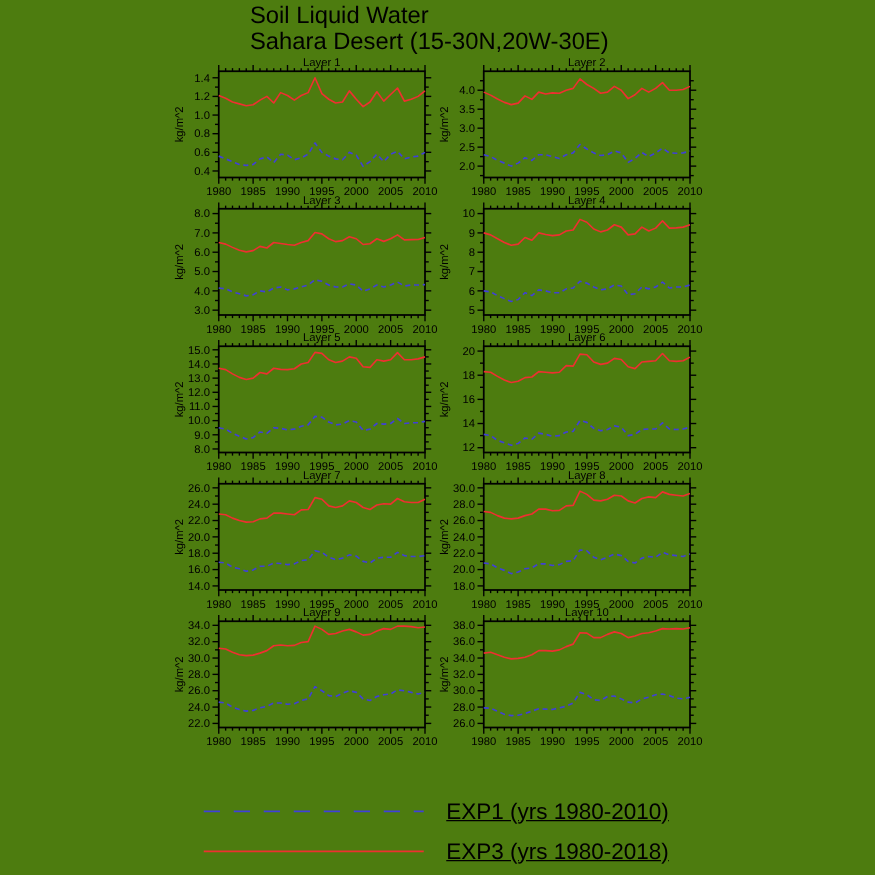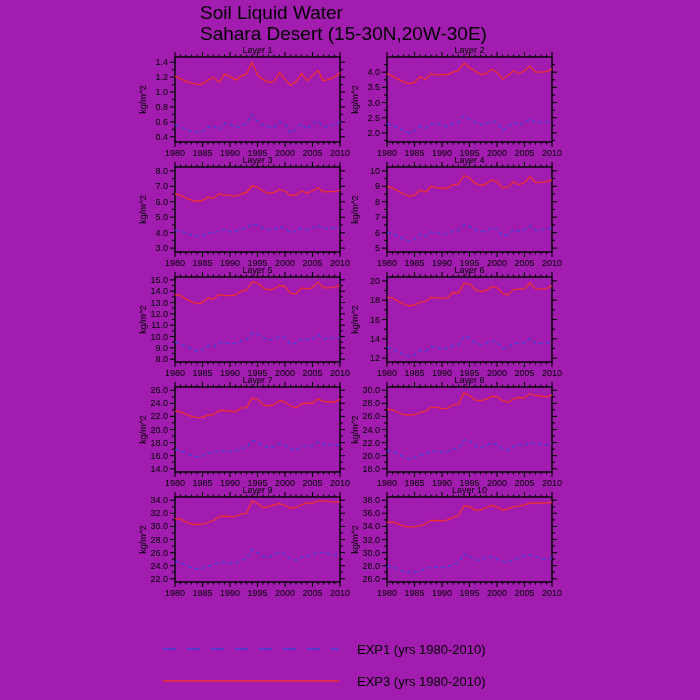--- a/index.html
+++ b/index.html
@@ -1,24 +1,24 @@
 <!DOCTYPE html>
 <html><head>
 <meta charset="utf-8">
 <style>
   html,body{margin:0;padding:0;background:#fff;}
-  .fig{position:relative;width:700px;height:700px;background:#a21caf;overflow:hidden;
+  .fig{position:relative;width:700px;height:700px;background:#4d7c0f;overflow:hidden;
        font-family:"Liberation Sans","DejaVu Sans",sans-serif;color:#000;}
   .suptitle{position:absolute;left:200px;top:2px;font-size:19px;line-height:21px;white-space:nowrap;}
   #panels{position:absolute;left:0;top:0;width:700px;height:664px;}
   #panels svg{position:absolute;overflow:visible;}
   .legend{position:absolute;left:162px;top:633px;}
   .lrow{display:flex;align-items:center;height:32px;}
   .lrow svg{width:178px;height:10px;flex:0 0 178px;}
-  .llabel{margin-left:17px;font-size:13px;white-space:nowrap;}
+  .llabel{margin-left:17px;font-size:18px;white-space:nowrap;text-decoration:underline;}
 </style>
 </head>
 <body>
 
 <div class="fig">
   <div class="suptitle">
     <div>Soil Liquid Water</div>
     <div>Sahara Desert (15-30N,20W-30E)</div>
   </div>
 
@@ -1093,16 +1093,16 @@
     <div class="lrow">
       <svg viewBox="0 0 178 10">
         <line id="leg-exp1" x1="1" y1="5" x2="177" y2="5" stroke-width="1.4" stroke-dasharray="13 11" stroke="#4040d8"></line>
       </svg>
       <span class="llabel">EXP1 (yrs 1980-2010)</span>
     </div>
     <div class="lrow">
       <svg viewBox="0 0 178 10">
         <line id="leg-exp3" x1="1" y1="5" x2="177" y2="5" stroke-width="1.4" stroke="#ee3030"></line>
       </svg>
-      <span class="llabel">EXP3 (yrs 1980-2010)</span>
+      <span class="llabel">EXP3 (yrs 1980-2018)</span>
     </div>
   </div>
 </div>
 
 </body></html>

